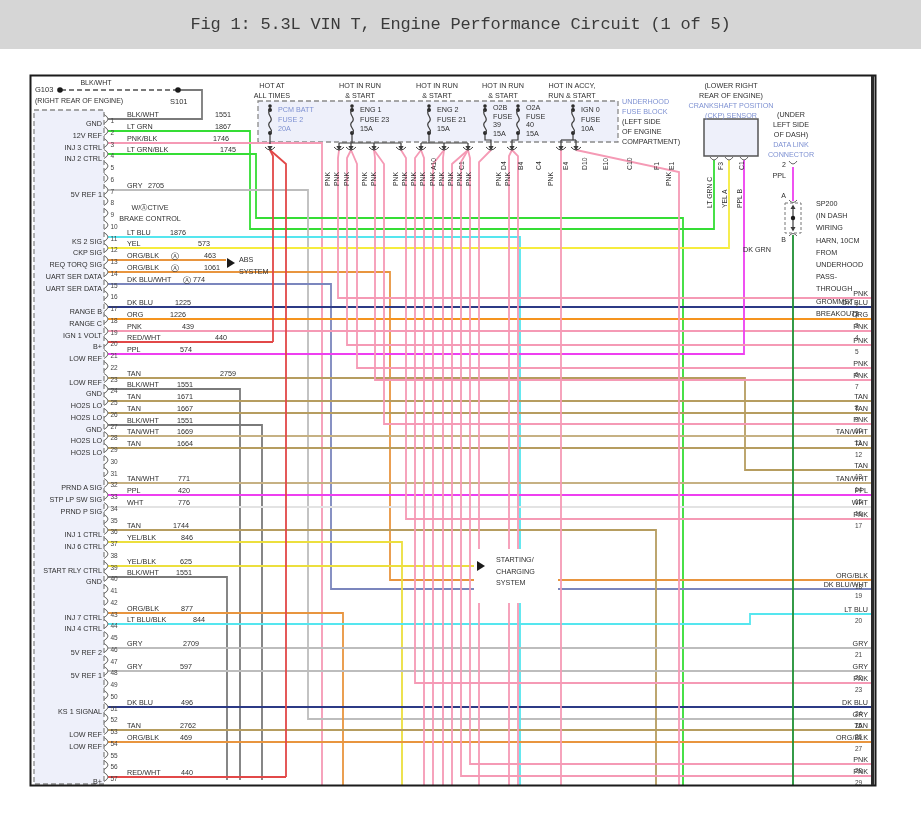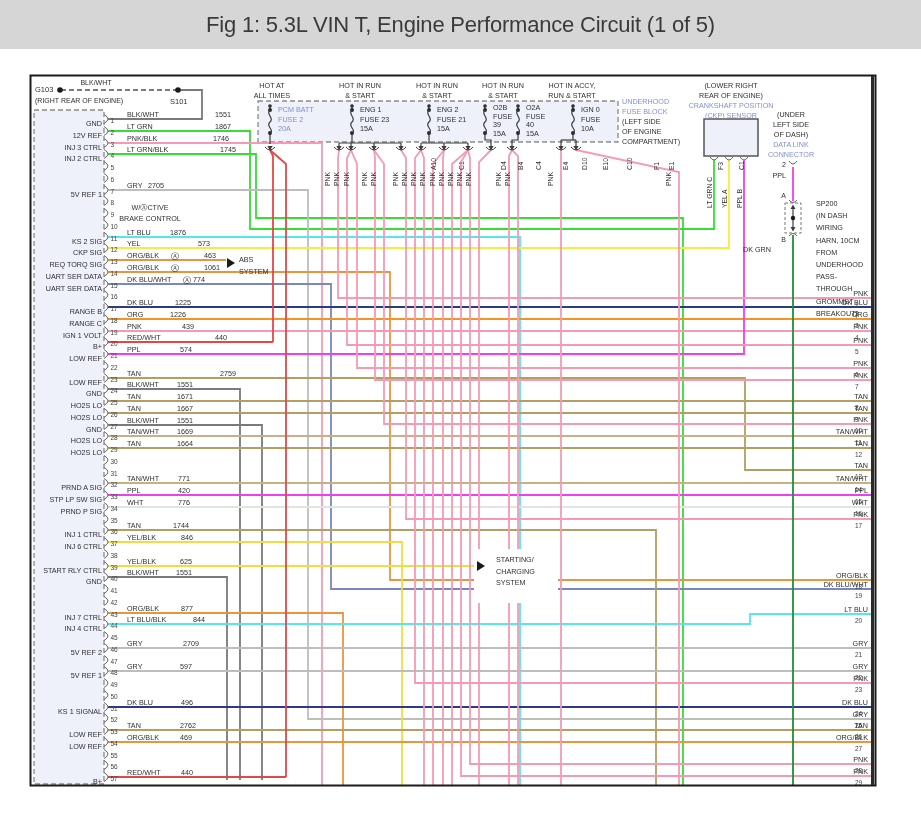--- a/index.html
+++ b/index.html
@@ -1,20 +1,20 @@
 <!DOCTYPE html>
 <html><head>
 <meta charset="utf-8">
 <style>
   html,body{margin:0;padding:0;background:#fff;width:921px;height:817px;overflow:hidden;
     font-family:"Liberation Sans",sans-serif;}
   #stage{position:relative;width:921px;height:817px;background:#fff;}
   .band{position:absolute;left:0;top:0;width:921px;height:49px;background:#d6d6d6;
     display:flex;align-items:center;justify-content:center;}
-  .band span{font-size:22px;color:#3a3a3a;letter-spacing:-0.2px;}
+  .band span{font-size:17px;color:#3a3a3a;letter-spacing:-0.2px;font-family:Liberation Mono, monospace;}
   svg{position:absolute;left:0;top:0;}
   svg text{font-family:"Liberation Sans",sans-serif;}
 </style>
 </head>
 <body>
 
 <div id="stage">
   <div class="band">
     <span>Fig 1: 5.3L VIN T, Engine Performance Circuit (1 of 5)</span>
   </div>

